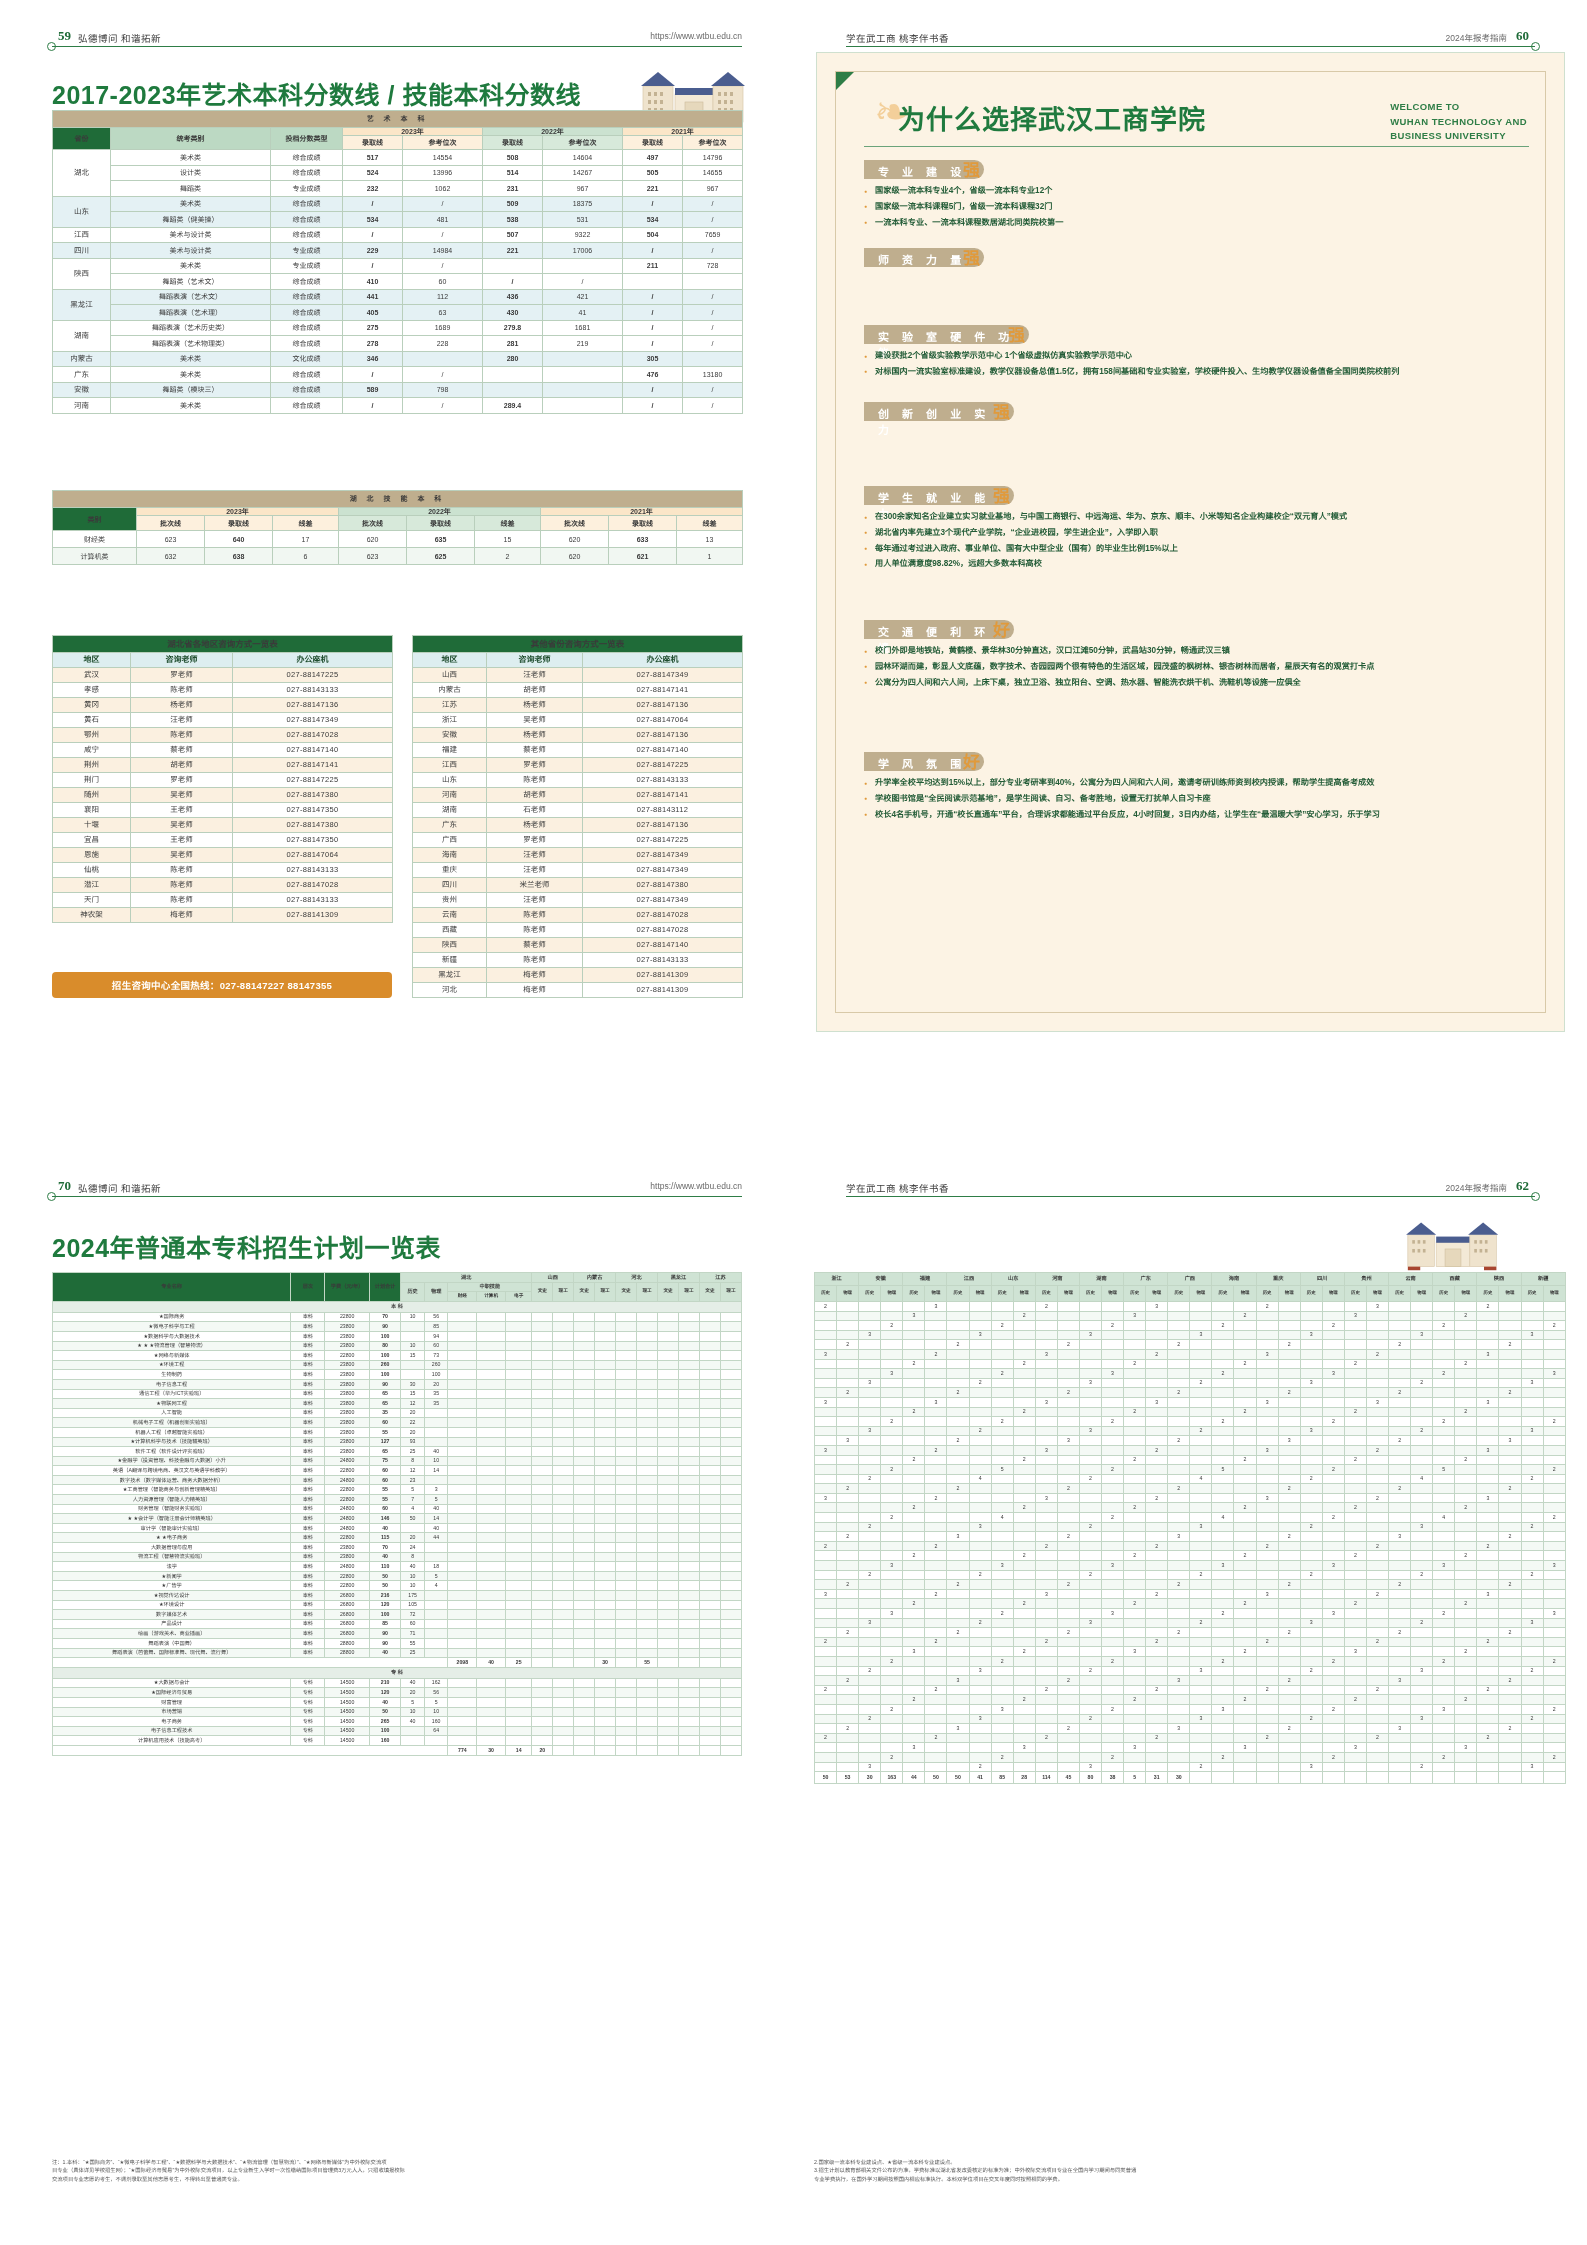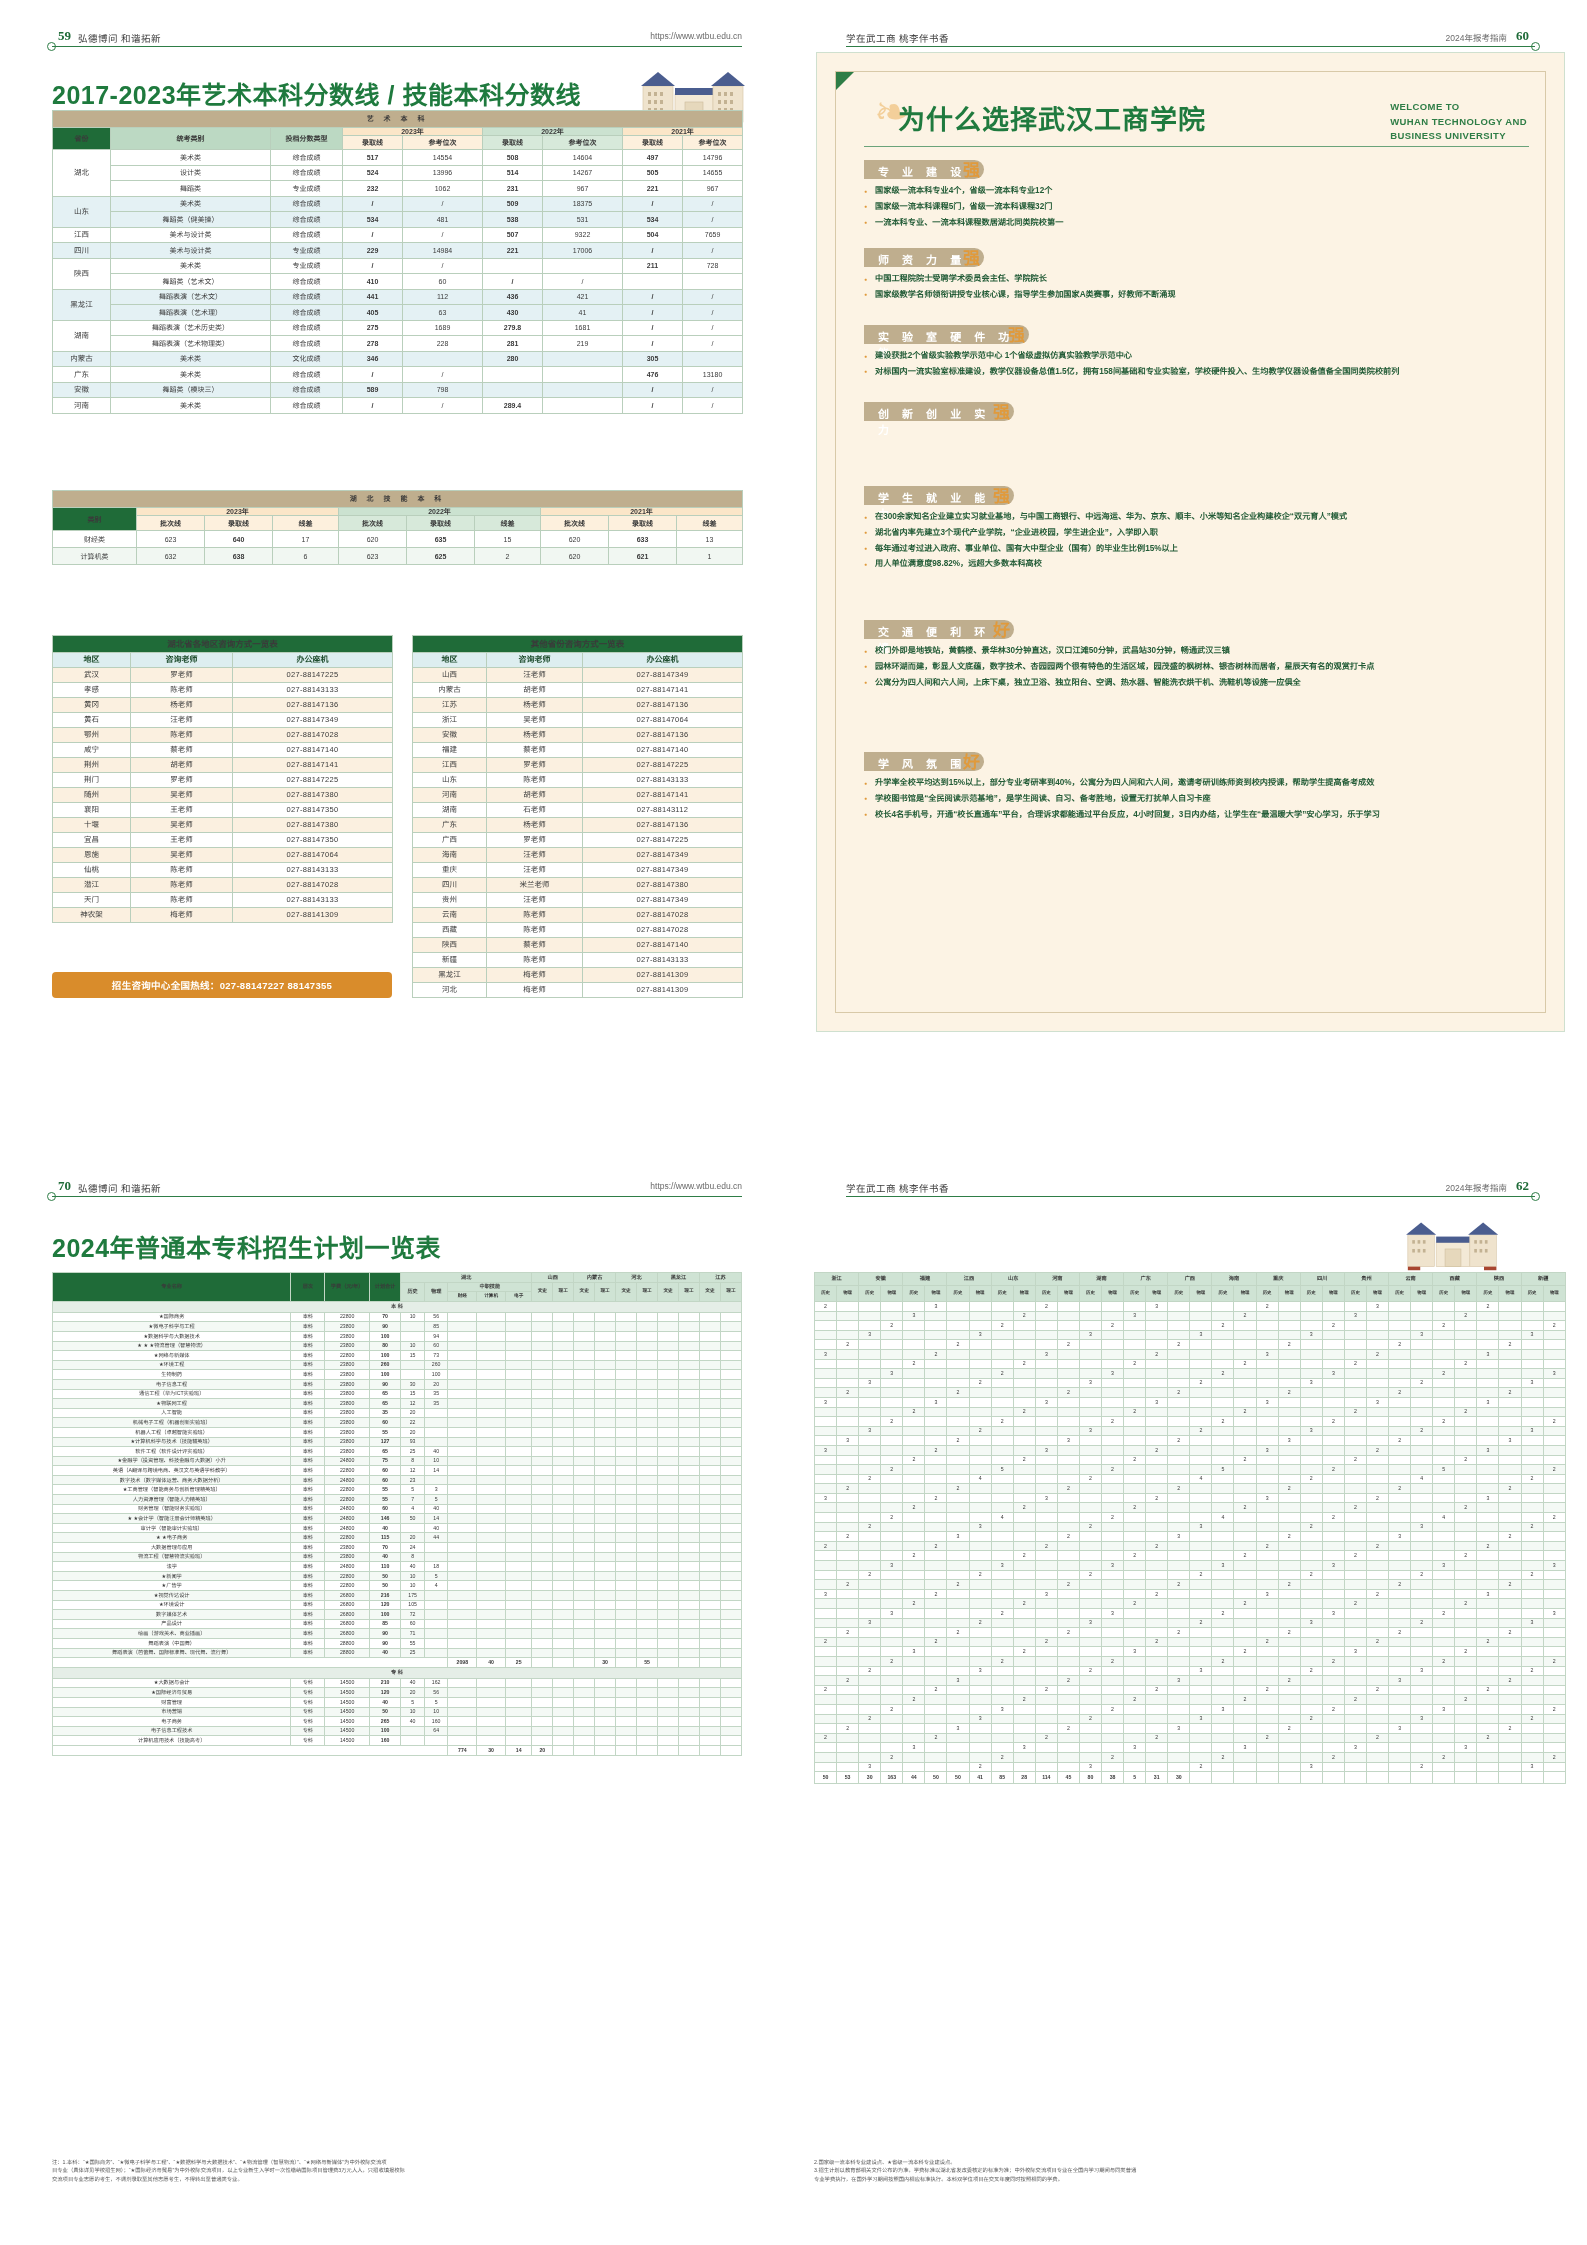--- a/index.html
+++ b/index.html
@@ -698,24 +698,20 @@
                 <li>国家级一流本科专业4个，省级一流本科专业12个</li>
                 <li>国家级一流本科课程5门，省级一流本科课程32门</li>
                 <li>一流本科专业、一流本科课程数居湖北同类院校第一</li>
               </ul>
             </div>
             <div class="blk" style="top: 176px;">
               <div class="blk-head" style="width: 120px;">
                 <span class="lab">师 资 力 量</span>
                 <span class="hz">强</span>
               </div>
-              <ul>
-                <li>中国工程院院士受聘学术委员会主任、学院院长</li>
-                <li>国家级教学名师领衔讲授专业核心课，指导学生参加国家A类赛事，好教师不断涌现</li>
-              </ul>
             </div>
             <div class="blk" style="top: 253px;">
               <div class="blk-head" style="width: 165px;">
                 <span class="lab">实 验 室 硬 件 功 能</span>
                 <span class="hz">强</span>
               </div>
               <ul>
                 <li>建设获批2个省级实验教学示范中心 1个省级虚拟仿真实验教学示范中心</li>
                 <li>对标国内一流实验室标准建设，教学仪器设备总值1.5亿，拥有158间基础和专业实验室，学校硬件投入、生均教学仪器设备值备全国同类院校前列</li>
               </ul>

